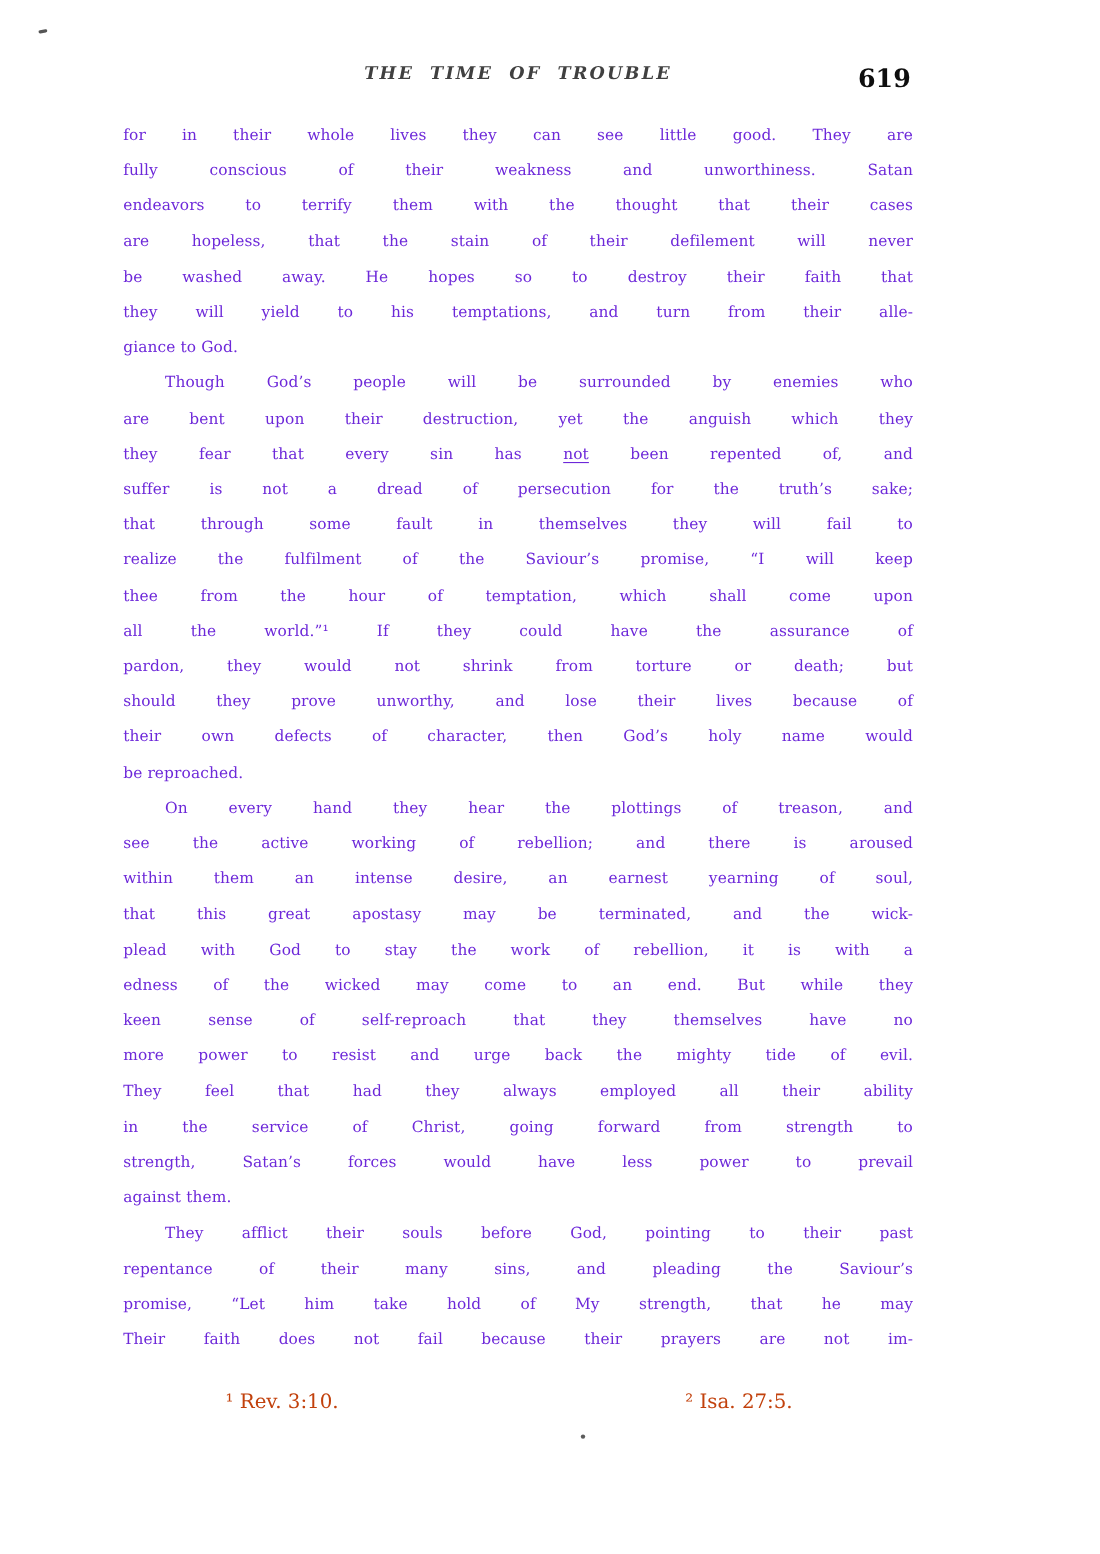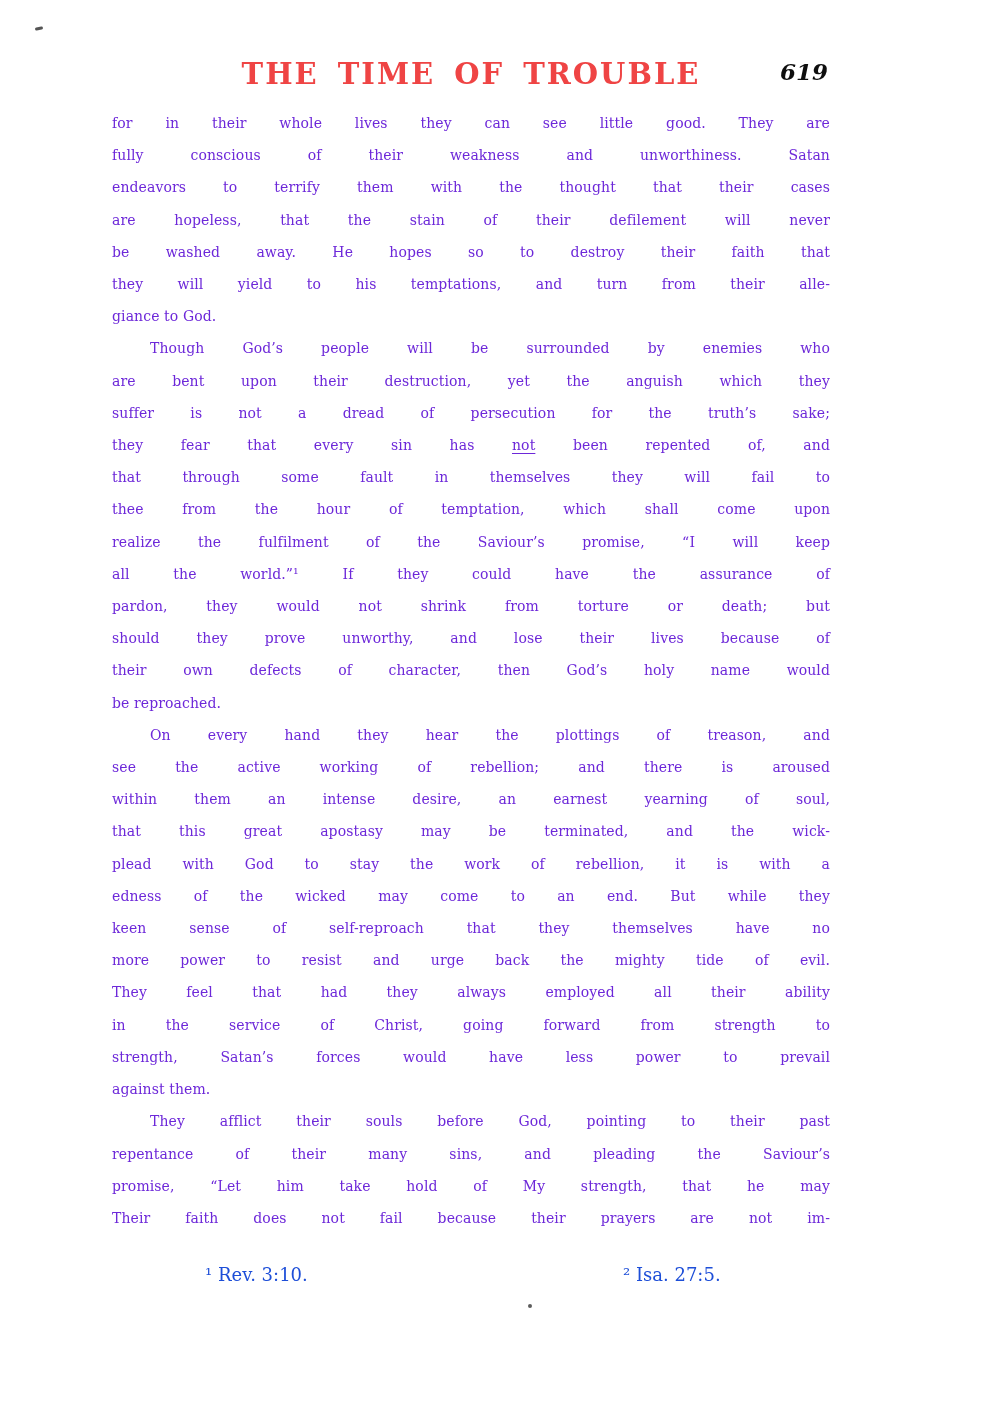--- a/index.html
+++ b/index.html
@@ -3,33 +3,33 @@
 <meta charset="utf-8">
 <style>
   html,body { margin:0; padding:0; }
   .page {
     position:relative; width:1000px; height:1413px; background:#ffffff;
     font-family:"DejaVu Serif","Liberation Serif",serif; color:#101010;
     overflow:hidden;
   }
   .header { position:absolute; left:112px; top:57px; width:718px; height:34px; }
   .running-head {
-    text-align:center; font-weight:bold; font-size:29px;
-    letter-spacing:2px; word-spacing:7px; color:#ef4444;
+    text-align:center; font-style:italic; font-weight:bold; font-size:16px;
+    letter-spacing:2px; word-spacing:7px; color:#404040;
   }
-  .page-number { position:absolute; right:2px; top:1px; font-size:23px; font-weight:bold; color:#0e0e0e;font-style:italic; }
+  .page-number { position:absolute; right:2px; top:1px; font-size:23px; font-weight:bold; color:#0e0e0e; }
   .body-text {
     position:absolute; left:112px; top:107px; width:718px;
     font-size:14px; line-height:32.2px; letter-spacing:0.1px; color:#6d28d9;
   }
   .line { text-align:justify; text-align-last:justify; }
   .line.indent { text-indent:38px; }
   .line.endline { text-align:center; text-align-last:left; }
   .u { text-decoration:underline; text-underline-offset:3px; }
-  .footnotes { position:absolute; left:112px; top:1264px; width:718px; height:30px; font-size:18px; color:#1d4ed8; }
+  .footnotes { position:absolute; left:112px; top:1264px; width:718px; height:30px; font-size:18px; color:#c2410c; }
   .fn-left { position:absolute; left:93px; top:0; }
   .fn-right { position:absolute; left:511px; top:0; }
   .artifact-tl {
     position:absolute; left:35px; top:27px; width:8px; height:3px;
     background:#2a2a2a; border-radius:2px; transform:rotate(-10deg); opacity:.8;
   }
   .artifact-dot {
     position:absolute; left:528px; top:1304px; width:4px; height:4px;
     background:#333; border-radius:50%; opacity:.8;
   }
@@ -54,25 +54,25 @@
       <div class="line">endeavors to terrify them with the thought that their cases</div>
       <div class="line">are hopeless, that the stain of their defilement will never</div>
       <div class="line">be washed away. He hopes so to destroy their faith that</div>
       <div class="line">they will yield to his temptations, and turn from their alle-</div>
       <div class="line endline">giance to God.</div>
     </div>
 
     <div class="paragraph">
       <div class="line indent">Though God’s people will be surrounded by enemies who</div>
       <div class="line">are bent upon their destruction, yet the anguish which they</div>
+      <div class="line"><span>they fear that every sin has </span><span class="u">not</span><span> been repented of, and</span></div>
       <div class="line">suffer is not a dread of persecution for the truth’s sake;</div>
-      <div class="line"><span>they fear that every sin has </span><span class="u">not</span><span> been repented of, and</span></div>
       <div class="line">that through some fault in themselves they will fail to</div>
+      <div class="line">realize the fulfilment of the Saviour’s promise, “I will keep</div>
       <div class="line">thee from the hour of temptation, which shall come upon</div>
-      <div class="line">realize the fulfilment of the Saviour’s promise, “I will keep</div>
       <div class="line">all the world.”¹ If they could have the assurance of</div>
       <div class="line">pardon, they would not shrink from torture or death; but</div>
       <div class="line">should they prove unworthy, and lose their lives because of</div>
       <div class="line">their own defects of character, then God’s holy name would</div>
       <div class="line endline">be reproached.</div>
     </div>
 
     <div class="paragraph">
       <div class="line indent">On every hand they hear the plottings of treason, and</div>
       <div class="line">see the active working of rebellion; and there is aroused</div>

